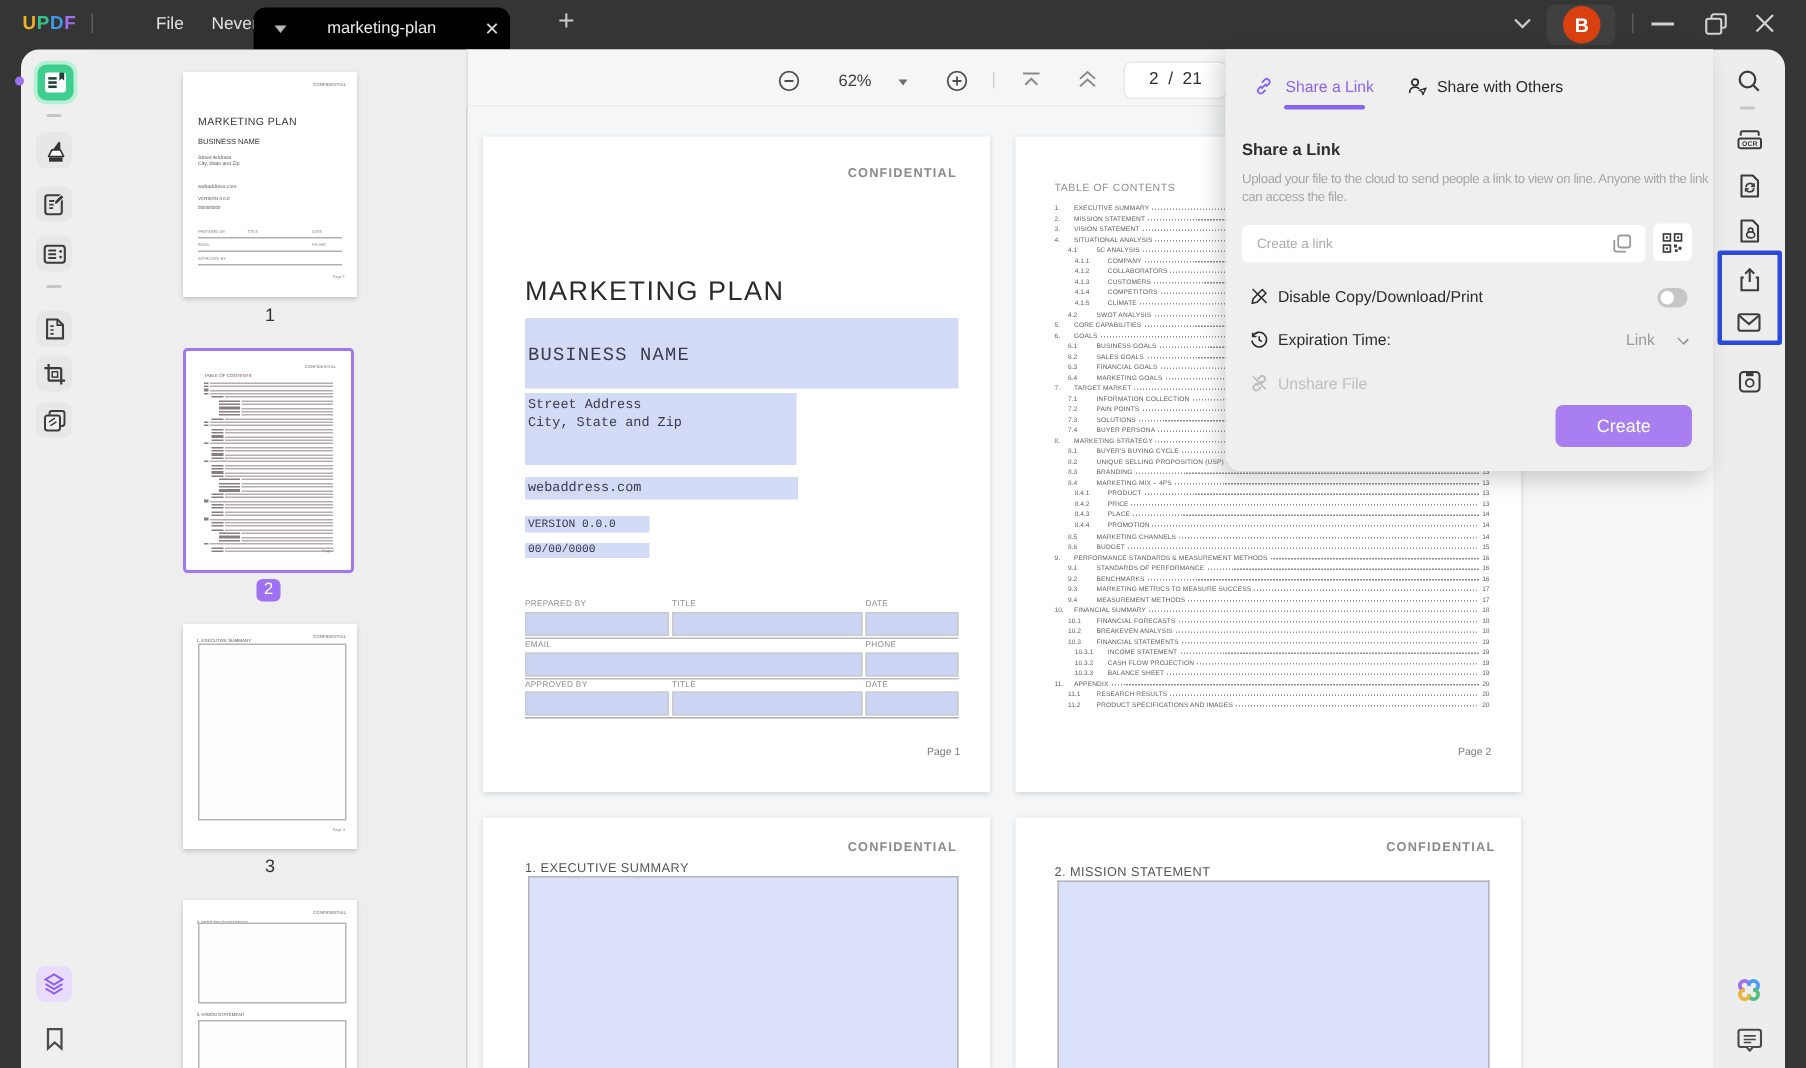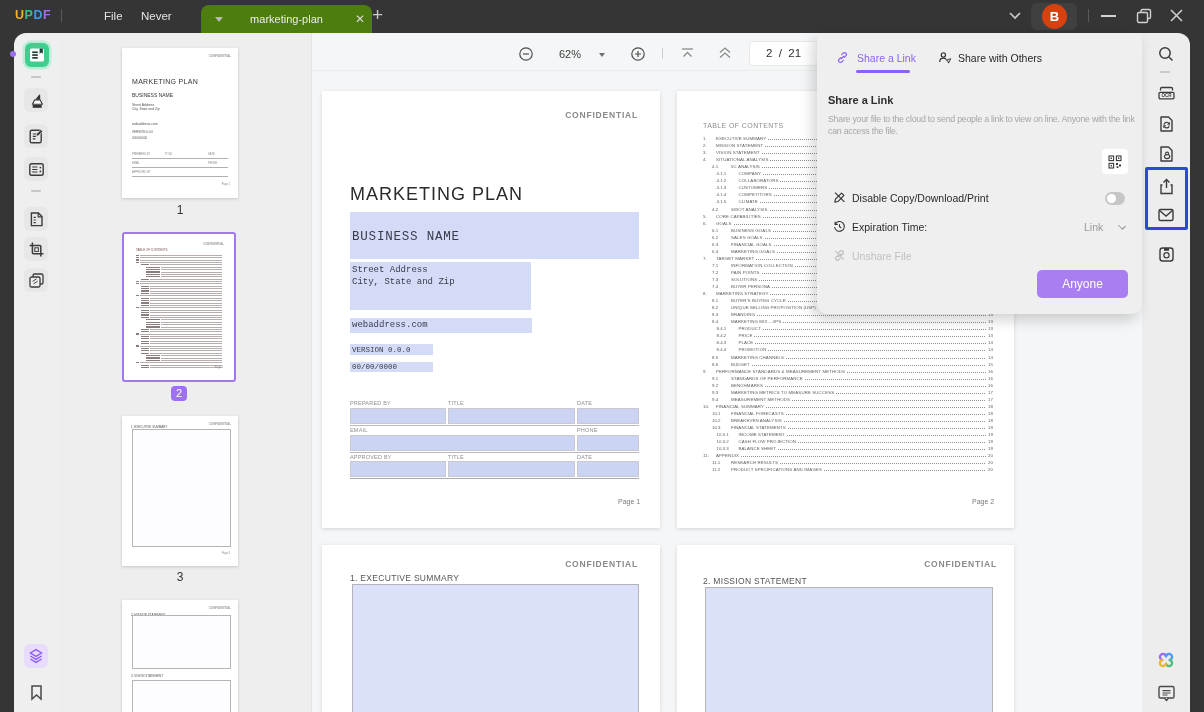--- a/index.html
+++ b/index.html
@@ -4,21 +4,21 @@
 *{margin:0;padding:0;box-sizing:border-box}
 html,body{width:1204px;height:712px;overflow:hidden}
 body{background:#353535;font-family:"Liberation Sans",sans-serif;position:relative}
 .a{position:absolute}
 svg{display:block}
 
 #logo{left:15px;top:8px;font-size:12.5px;font-weight:bold;letter-spacing:.5px}
 #logo b{font-weight:bold}
 .tdiv{width:1px;background:#5a5a5a}
 .menu{color:#e3e3e3;font-size:11.5px;top:10px}
-#tab{left:201px;top:5px;width:171px;height:28px;background:#4d7c0f;border-radius:8px 8px 0 0;color:#ececec;font-size:11px}
+#tab{left:169px;top:5px;width:171px;height:28px;background:#000000;border-radius:8px 8px 0 0;color:#ececec;font-size:11px}
 #tab .caret{position:absolute;left:14px;top:12px;width:0;height:0;border-left:4px solid transparent;border-right:4px solid transparent;border-top:5px solid #b9b9b9}
 #tab .t{position:absolute;left:0;right:0;top:8px;text-align:center}
 #tab .x{position:absolute;right:7px;top:7px;color:#d9d9d9;font-size:12px}
 
 #leftbar{left:14px;top:33px;width:46px;height:679px;background:#efefef;border-radius:12px 0 0 0}
 #thumbs{left:60px;top:33px;width:251px;height:679px;background:#eeeeee}
 #docarea{left:311px;top:33px;width:831px;height:679px;background:#f5f6f7}
 #rightbar{left:1142px;top:33px;width:48px;height:679px;background:#ededed;border-radius:0 12px 0 0}
 #toolbar{left:311px;top:33px;width:831px;height:38px;background:#f5f6f7;border-bottom:1px solid #ebecec}
 .dash{height:2px;background:#c6c6c6;border-radius:1px}
@@ -728,21 +728,28 @@
   <div class="tab1"><svg width="13" height="13" viewBox="0 0 16 16" style="margin-right:8px">
         <path d="M6.5 9.5 L9.5 6.5 M7 4.5 l1.8 -1.8 a2.33 2.33 0 0 1 3.3 3.3 L10.3 7.8 M9 11.5 l-1.8 1.8 a2.33 2.33 0 0 1 -3.3 -3.3 L5.7 8.2" stroke="#8a63f0" stroke-width="1.5" fill="none" stroke-linecap="round"></path>
       </svg>Share a Link</div>
   <div class="uline"></div>
   <div class="tab2"><svg width="14" height="13" viewBox="0 0 17 16" style="margin-right:6px">
         <circle cx="6.5" cy="4.8" r="2.6" stroke="#2b2b2b" stroke-width="1.4" fill="none"></circle>
         <path d="M2 13.5 c0 -3 2 -4.7 4.5 -4.7 c1.4 0 2.6 .5 3.4 1.4" stroke="#2b2b2b" stroke-width="1.4" fill="none"></path>
         <path d="M15.5 9.5 l-5.5 1.8 l2.2 1.2 l.7 2.4 Z" stroke="#2b2b2b" stroke-width="1.1" fill="none" stroke-linejoin="round"></path>
       </svg>Share with Others</div>
   <h3>Share a Link</h3>
-  <div class="desc">Share your file to the cloud to send people a link to view on line. Anyone with the link can access the file.</div>
+  <div class="desc">Upload your file to the cloud to send people a link to view on line. Anyone with the link can access the file.</div>
+  <div class="inp">
+      <span>Create a link</span>
+    <svg style="position:absolute;right:9px;top:6px" width="13" height="13" viewBox="0 0 13 13">
+        <rect x="3.8" y="1" width="8" height="8" rx="1.5" stroke="#9a9a9a" stroke-width="1.2" fill="none"></rect>
+        <path d="M9 11.8 H2.8 A1.6 1.6 0 0 1 1.2 10.2 V4" stroke="#9a9a9a" stroke-width="1.2" fill="none"></path>
+      </svg>
+  </div>
   <div class="qr">
       <svg width="14" height="14" viewBox="0 0 14 14">
         <g fill="none" stroke="#3a3a3a" stroke-width="1.1">
           <rect x="1" y="1" width="4.6" height="4.6"></rect>
           <rect x="8.4" y="1" width="4.6" height="4.6"></rect>
           <rect x="1" y="8.4" width="4.6" height="4.6"></rect>
         </g>
         <g fill="#3a3a3a">
           <rect x="2.6" y="2.6" width="1.4" height="1.4"></rect>
           <rect x="10" y="2.6" width="1.4" height="1.4"></rect>
@@ -766,21 +773,21 @@
         <path d="M8 5.2 v3 l2.2 1.4" stroke="#2b2b2b" stroke-width="1.3" fill="none"></path>
       </svg>Expiration Time:</div>
   <div class="never">Link</div>
   <div class="nchev"></div>
 
   <div class="prow" style="top:216px;color:#c0c0c0"><svg width="13" height="13" viewBox="0 0 16 16">
         <path d="M6.5 9.5 L9.5 6.5 M7 4.5 l1.8 -1.8 a2.33 2.33 0 0 1 3.3 3.3 L10.3 7.8 M9 11.5 l-1.8 1.8 a2.33 2.33 0 0 1 -3.3 -3.3 L5.7 8.2" stroke="#bcbcbc" stroke-width="1.5" fill="none" stroke-linecap="round"></path>
         <path d="M3 2.5 L13.5 13" stroke="#bcbcbc" stroke-width="1.3"></path>
       </svg>Unshare File</div>
 
-  <div id="createbtn">Anyone</div>
+  <div id="createbtn">Create</div>
 </div>
 
 <div class="tile notile" style="left:1154px;top:42px">
 <svg width="18" height="18" viewBox="0 0 18 18">
       <circle cx="8" cy="8" r="5.2" stroke="#3c3c3c" stroke-width="1.5" fill="none"></circle>
       <path d="M12 12 L15.5 15.5" stroke="#3c3c3c" stroke-width="1.5"></path>
     </svg>
 </div>
 <div class="a dash" style="left:1160px;top:71px;width:10px"></div>
 <div class="tile notile" style="left:1154px;top:81px">

